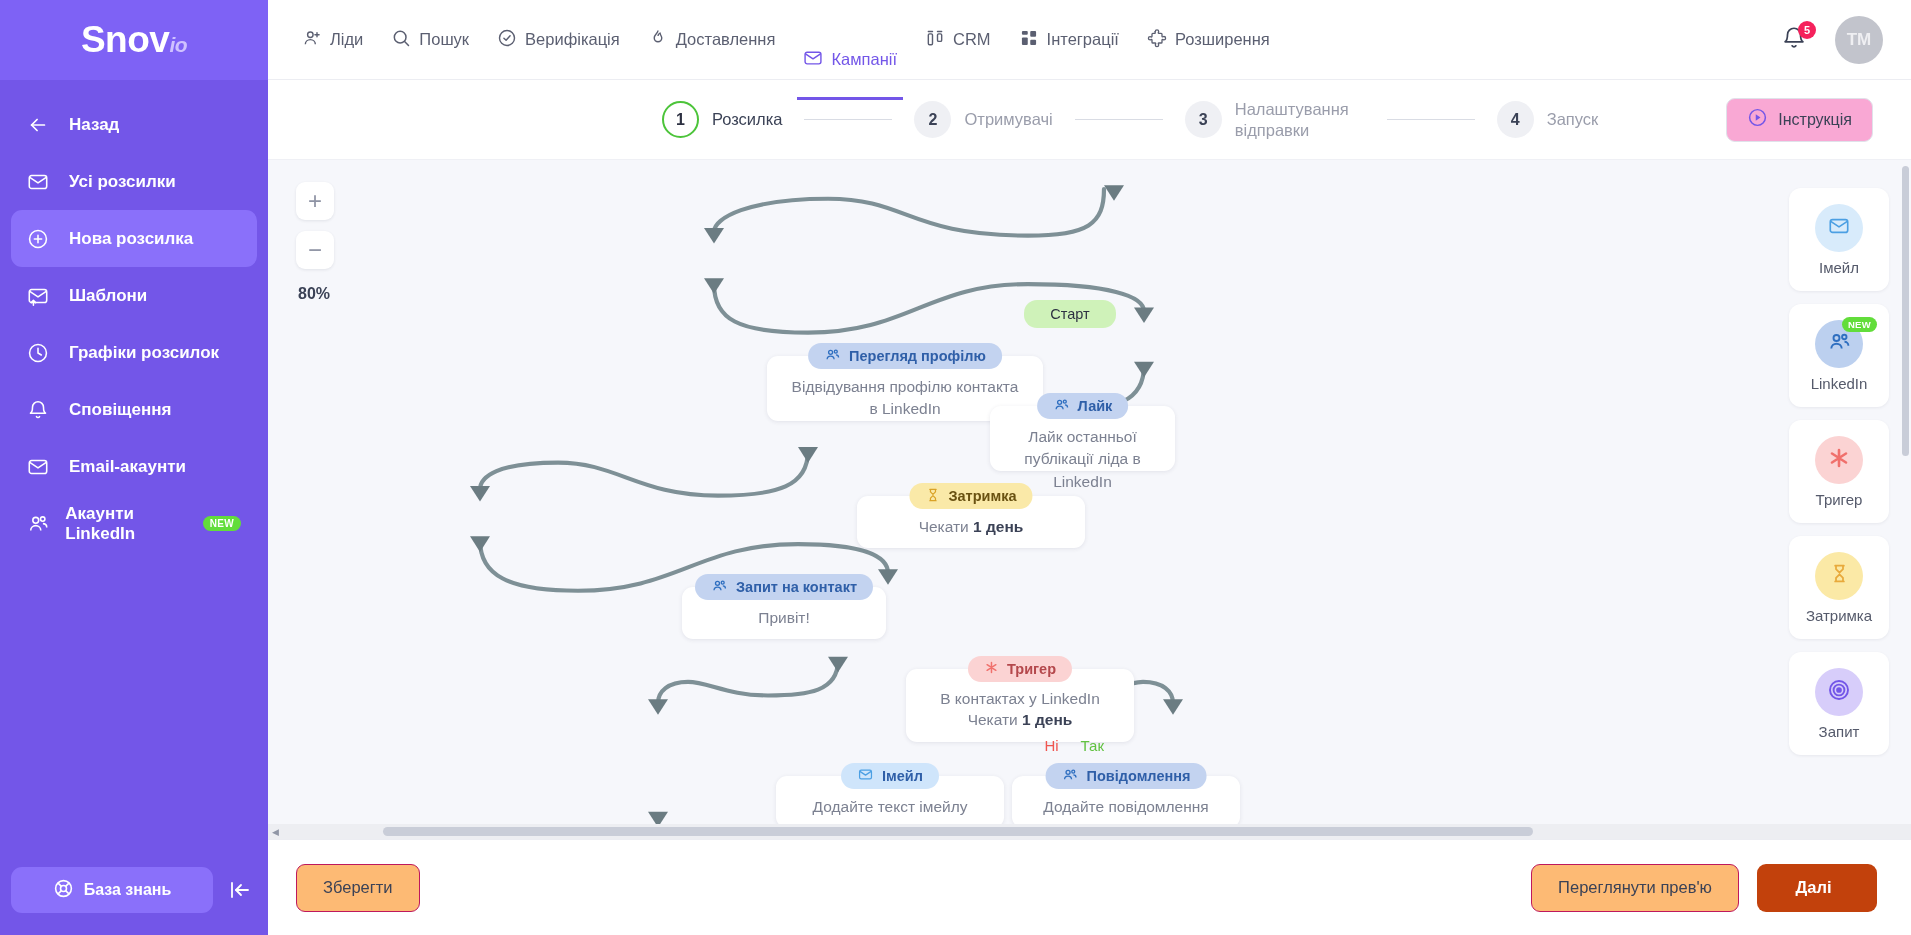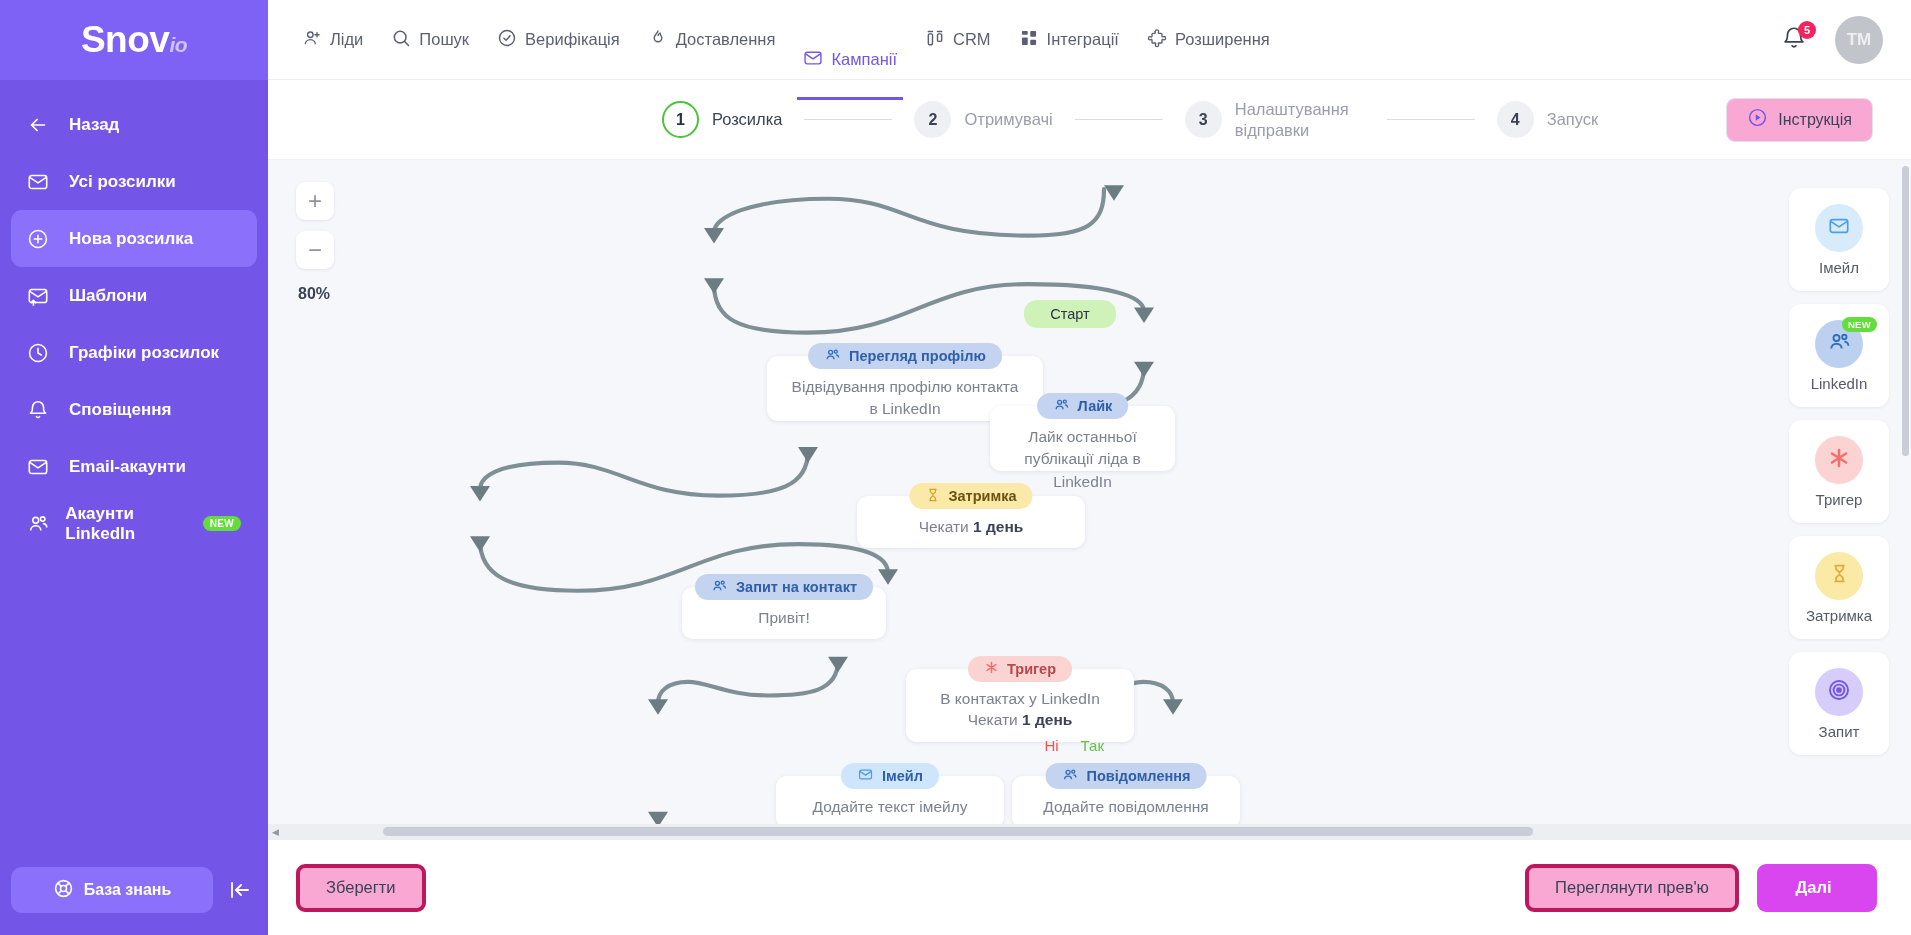--- a/index.html
+++ b/index.html
@@ -253,22 +253,22 @@
     display: flex; align-items: center;
     padding: 0 34px 0 28px;
     border-top: 1px solid #ECEDF2;
   }
   .btn {
     height: 48px; padding: 0 26px;
     border-radius: 9px; font-size: 16.5px;
     display: flex; align-items: center; justify-content: center;
     cursor: pointer;
   }
-  .btn-outline { border: 4px solid #be185d; background: #f9a8d4; color: #3B4256; }
-  .btn-primary { background: #d946ef; color: #fff; font-weight: bold; min-width: 120px; padding-left: 19px; }
+  .btn-outline { border: 1px solid #be185d; background: #fdba74; color: #3B4256; }
+  .btn-primary { background: #c2410c; color: #fff; font-weight: bold; min-width: 120px; padding-left: 19px; }
   .bottom-right { margin-left: auto; display: flex; gap: 18px; }
 </style>
 </head>
 <body>
 
 <div id="app">
 
   <aside class="sidebar">
     <div class="brand">
       <div class="brand-text"><span>Snov</span><span class="io">io</span></div>

